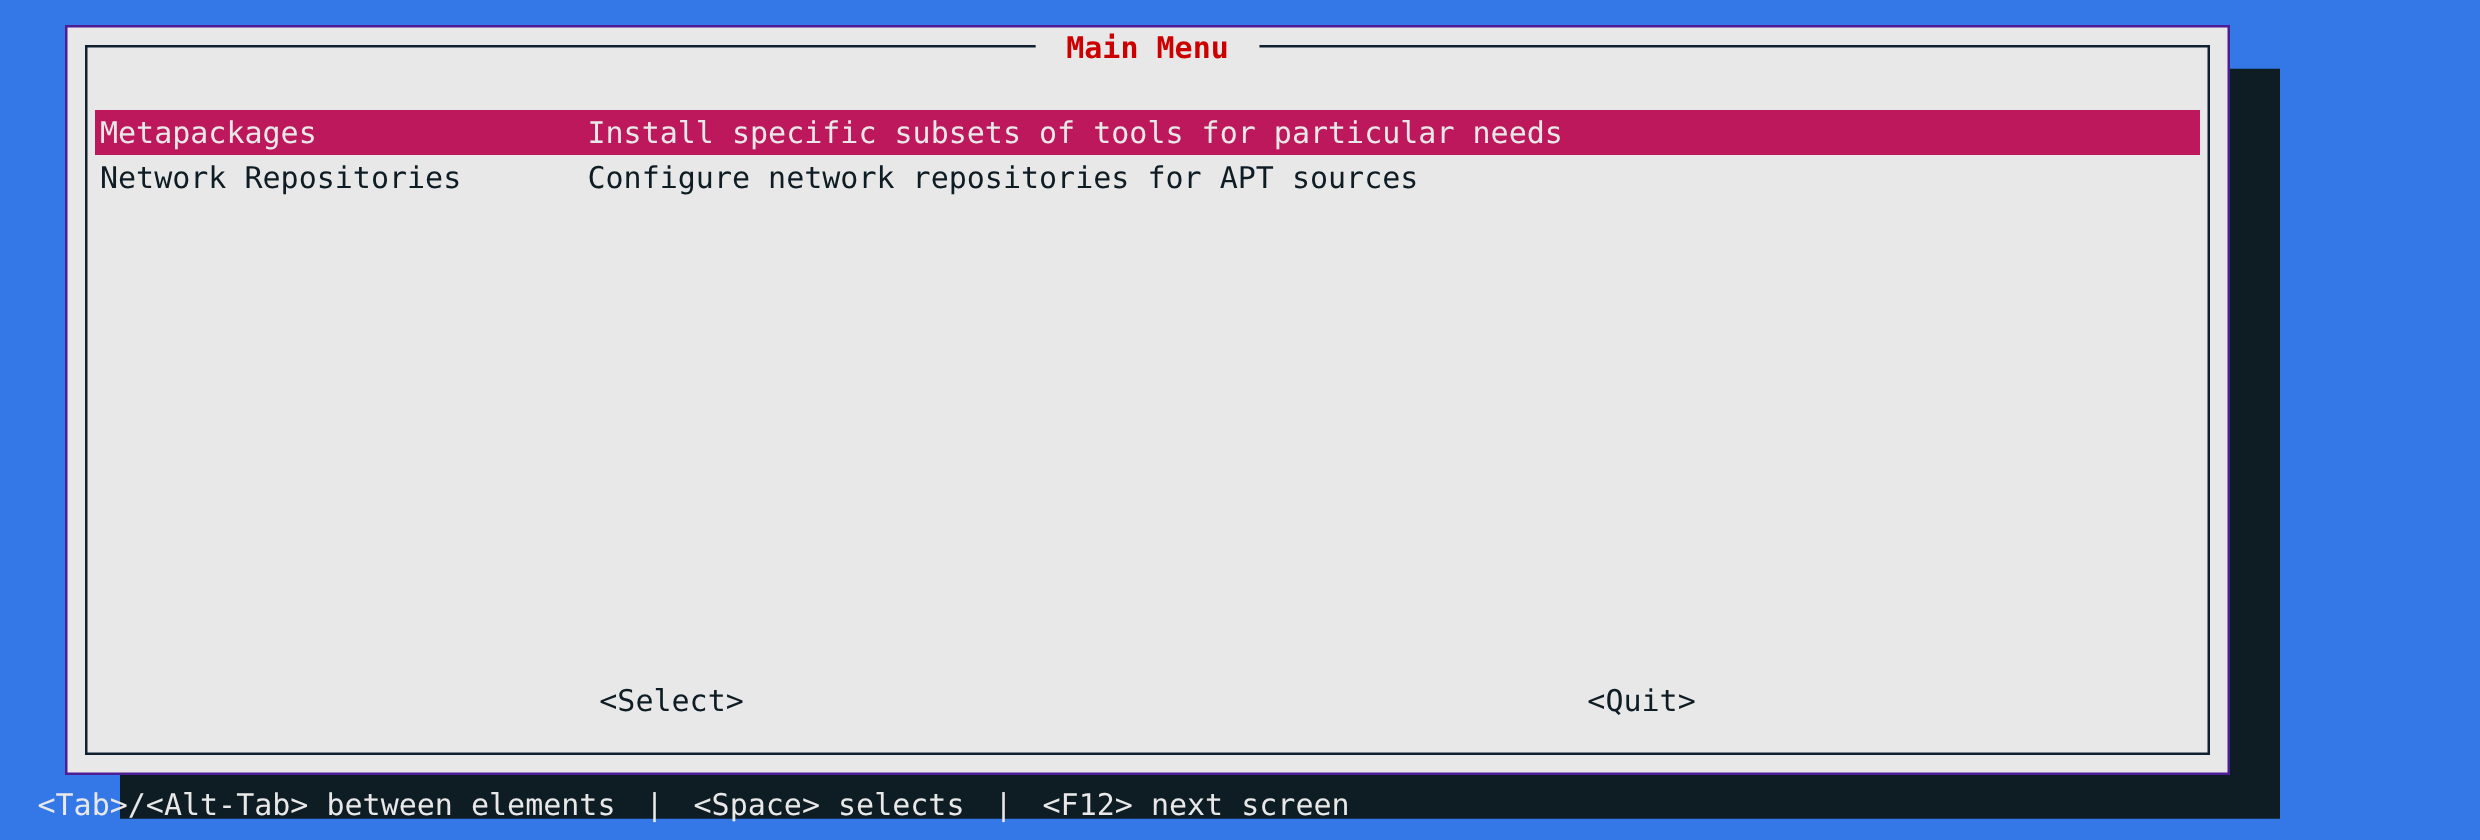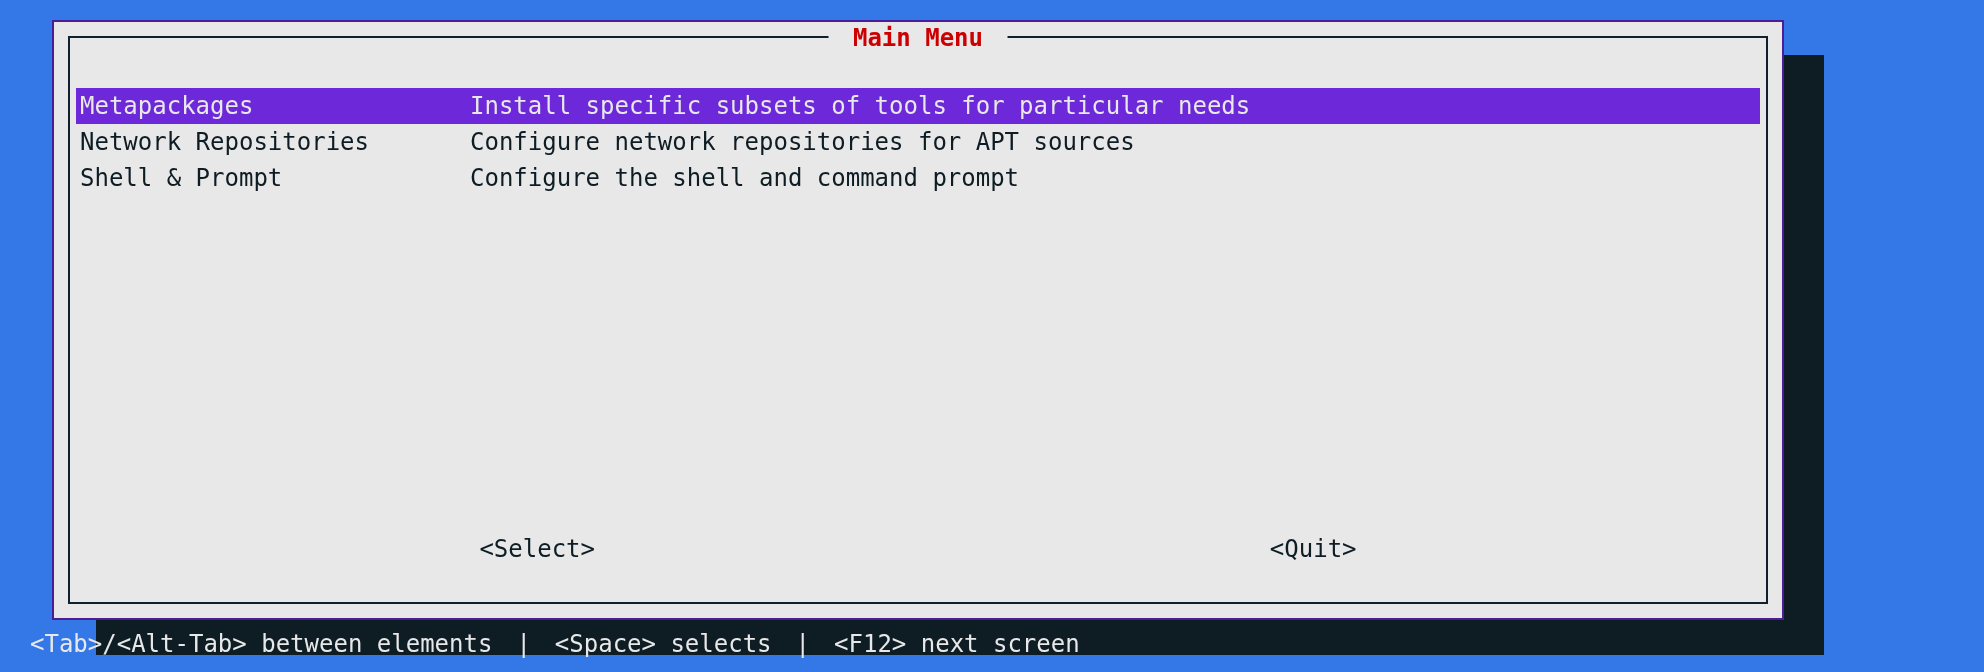--- a/index.html
+++ b/index.html
@@ -72,36 +72,36 @@
   .menu-item {
     display: flex;
     height: 36px;
     align-items: center;
     color: #0e1c24;
     white-space: pre;
     cursor: pointer;
   }
 
   .menu-item.selected {
-    background: #6d28d9;
+    background: #be185d;
     color: #e8e8e8;
   }
 
   .item-name {
     width: 390px;
     padding-left: 4px;
   }
 
   .item-desc {
     flex: 1;
   }
 
   .buttons {
     position: absolute;
-    bottom: 56px;
+    bottom: 44px;
     left: 0;
     right: 0;
     display: flex;
     justify-content: space-around;
     color: #0e1c24;
     padding: 0 88px;
     text-align: center;
   }
 
   .btn {
@@ -142,24 +142,20 @@
     <div class="menu">
       <div class="menu-item selected">
         <span class="item-name">Metapackages</span>
         <span class="item-desc">Install specific subsets of tools for particular needs</span>
       </div>
       <div class="menu-item">
         <span class="item-name">Network Repositories</span>
         <span class="item-desc">Configure network repositories for APT sources</span>
       </div>
       <div class="menu-item">
-        <span class="item-name">Shell &amp; Prompt</span>
-        <span class="item-desc">Configure the shell and command prompt</span>
-      </div>
-      <div class="menu-item">
       </div>
     </div>
 
     <div class="buttons">
       <span class="btn">&lt;Select&gt;</span>
       <span class="btn">&lt;Quit&gt;</span>
     </div>
   </div>
 
   <div class="hints">

